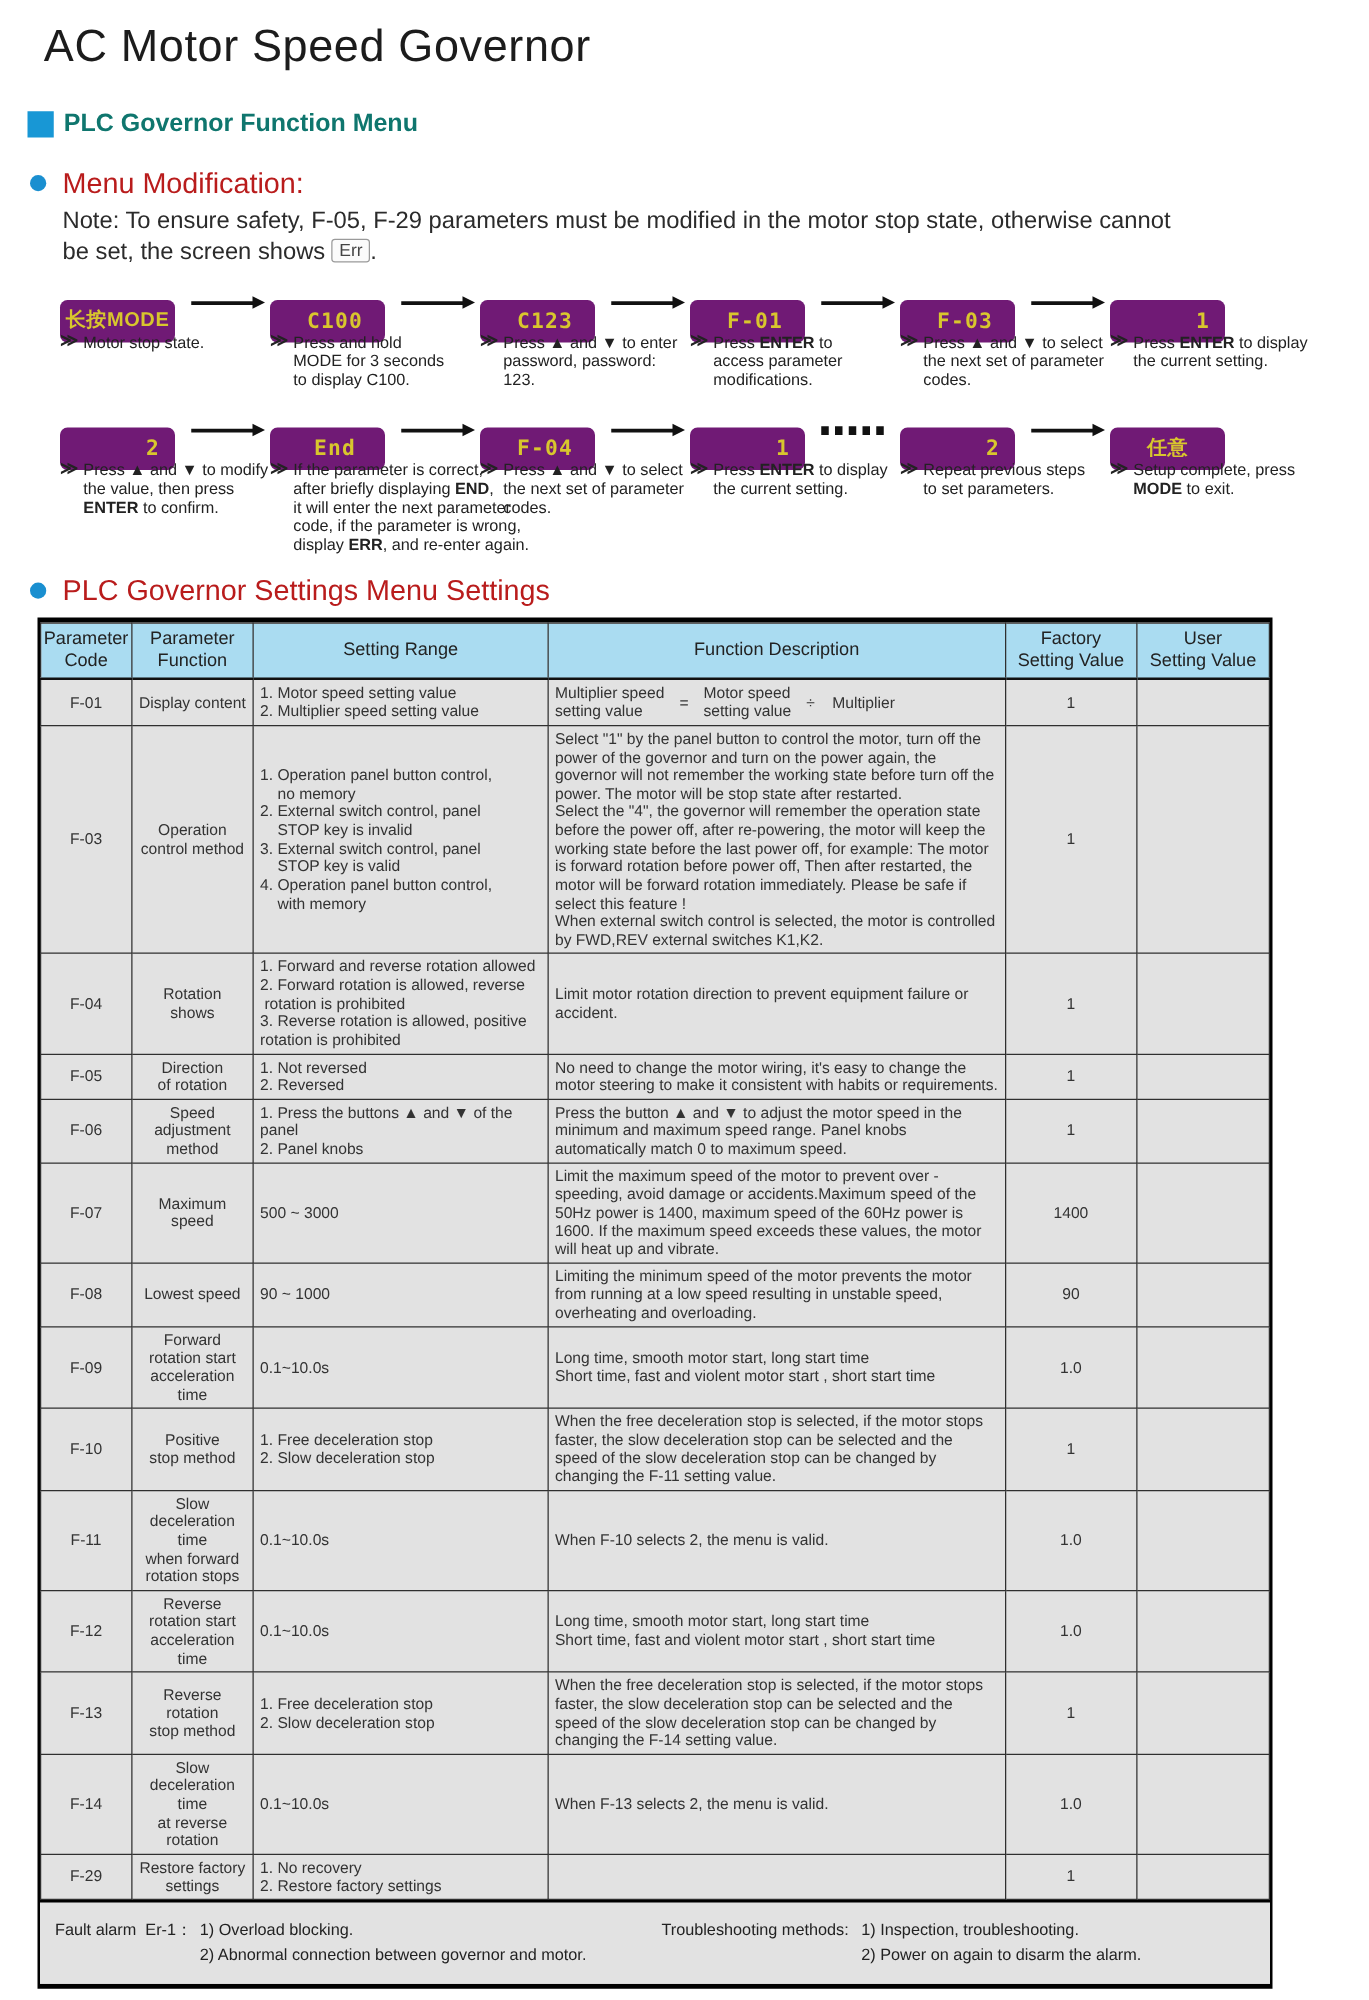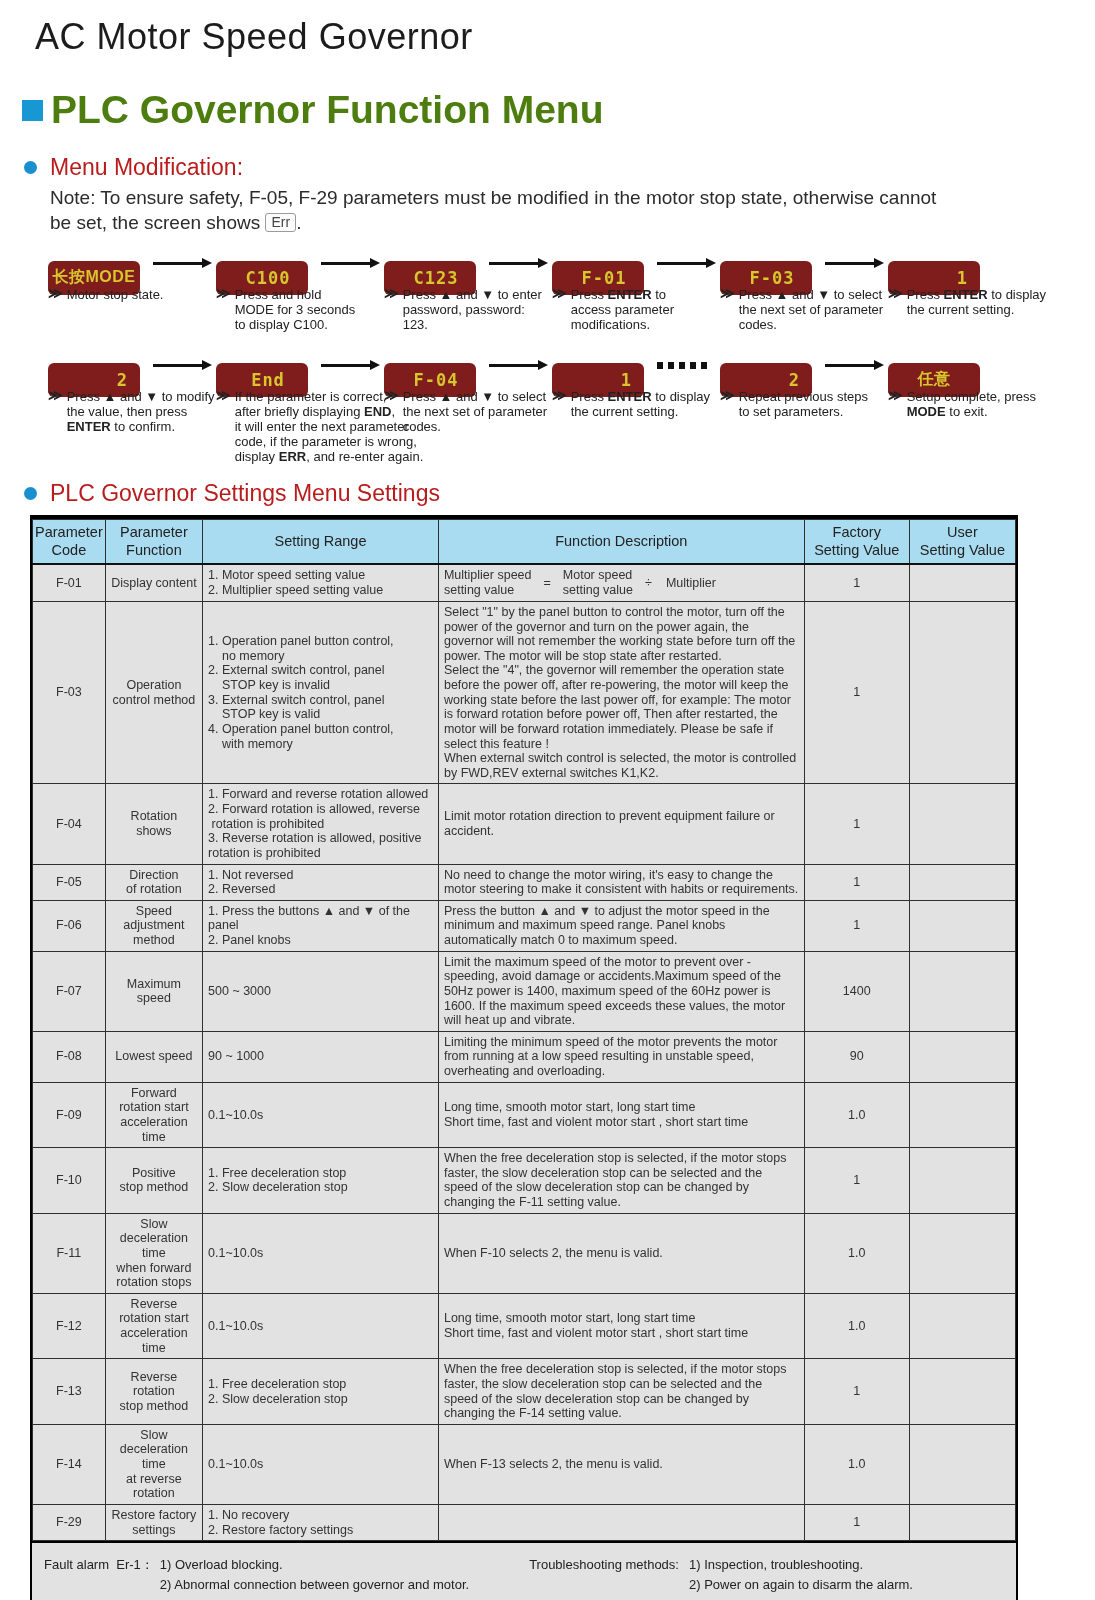--- a/index.html
+++ b/index.html
@@ -5,33 +5,33 @@
   * { margin:0; padding:0; box-sizing:border-box; }
   html,body { background:#ffffff; }
   .page {
     position:relative; width:1095px; height:1600px; overflow:hidden;
     background:#ffffff; font-family:"Liberation Sans", sans-serif; color:#2b2b2b;
   }
   
   .doc-title { margin:16px 0 0 35px; font-size:36px; letter-spacing:.5px; color:#1c1c1c; font-weight:400; }
   .section-heading { display:flex; align-items:center; margin:30px 0 0 22px; }
   .section-square { width:21px; height:21px; background:#1897d5; margin-right:8px; }
-  .section-heading-text { color:#4d7c0f; font-size:39px; font-weight:700; }
+  .section-heading-text { color:#0f766e; font-size:20px; font-weight:700; }
   .bullet-line { display:flex; align-items:center; margin:22px 0 0 24px; }
   .bullet-dot { width:13px; height:13px; border-radius:50%; background:#1a8fd0; margin-right:13px; flex:0 0 auto; }
   .bullet-text { font-size:23px; color:#b91c1c; }
   .note-block { margin:4px 0 0 50px; font-size:19px; line-height:1.33; color:#2b2b2b; }
   .err-badge { display:inline-block; border:1.5px solid #9a9a9a; border-radius:3px; background:#fbfbfb;
     font-size:14px; line-height:17px; padding:0 5px; color:#444; vertical-align:2px; }
   
   .flow { margin-left:48px; margin-top:10px; }
   .flow-grid { display:grid; grid-template-columns:repeat(6,168px); }
   .flow-cell { display:flex; align-items:center; height:36px; }
   .led-box {
-    width:92px; height:34px; background:#7f1d1d; border-radius:6px; flex:0 0 auto;
+    width:92px; height:34px; background:#701a75; border-radius:6px; flex:0 0 auto;
     display:flex; align-items:center; justify-content:center; color:#d8c62d; overflow:hidden;margin-top:28px;
   }
   .led-box.seg { font-family:"DejaVu Sans Mono", monospace; font-weight:700; font-size:17px; letter-spacing:1px;padding-left:12px; }
   .led-box.txt { font-size:16px; font-weight:700; letter-spacing:.5px; }
   .led-box.right { justify-content:flex-end; padding-right:12px; }
   .conn { flex:1; display:flex; align-items:center; justify-content:center; }
   .arrow-line { position:relative; width:50px; height:2.6px; background:#111; }
   .arrow-line::after { content:""; position:absolute; right:-9px; top:-4.2px;
     border-left:10px solid #111; border-top:5.5px solid transparent; border-bottom:5.5px solid transparent; }
   .dots { display:flex; gap:5px; }

